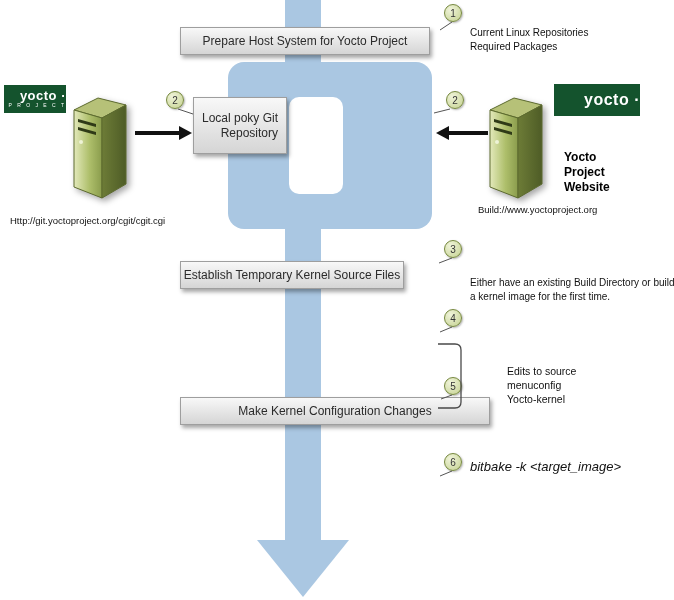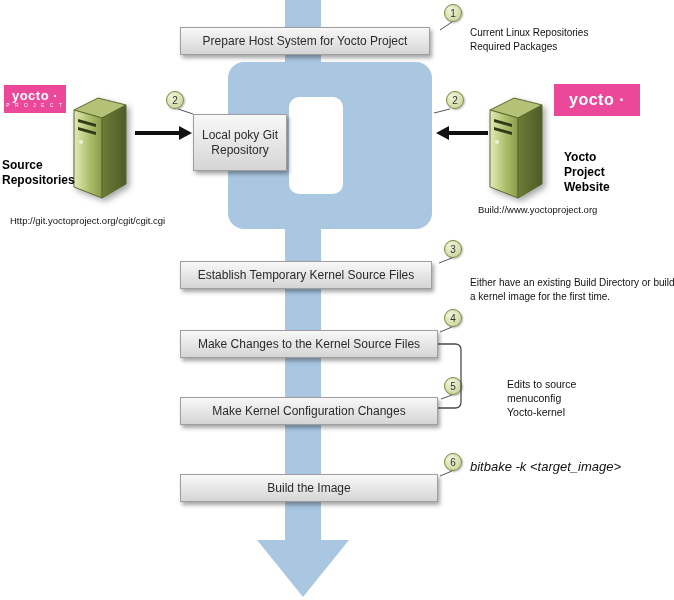--- a/index.html
+++ b/index.html
@@ -13,55 +13,55 @@
   .ring-outer { left:228px; top:62px;  width:204px; height:167px; border-radius:16px; }
   .ring-hole  { position:absolute; left:289px; top:97px; width:54px; height:97px;
                 background:#fff; border-radius:10px; z-index:1; }
   .shaft-mid  { left:285px; top:229px; width:36px;  height:312px; }
   .arrowhead  { position:absolute; left:257px; top:540px; width:0; height:0;
                 border-left:46px solid transparent; border-right:46px solid transparent;
                 border-top:57px solid #aac7e2; z-index:1; }
 
   
   .flow-box { position:absolute; display:flex; align-items:center; justify-content:center;
-              text-align:center; background:linear-gradient(#f8f8f8,#d5d5d5);
+              text-align:right; background:linear-gradient(#f8f8f8,#d5d5d5);
               border:1px solid #9e9e9e; box-shadow:2px 3px 4px rgba(0,0,0,0.35);
               font-size:12px; color:#2b2b2b; z-index:2; white-space:pre-line; line-height:1.25; }
   .bx-prepare { left:180px; top:27px;  width:250px; height:28px; }
-  .bx-git     { left:193px; top:114px; width:94px;  height:57px; }
+  .bx-git     { left:193px; top:97px; width:94px;  height:57px; }
   .bx-tarball { left:340px; top:104px; width:93px;  height:57px; }
-  .bx-ksrc    { left:180px; top:261px; width:252px; height:28px; }
+  .bx-ksrc    { left:180px; top:261px; width:224px; height:28px; }
   .bx-mkchg   { left:180px; top:330px; width:258px; height:28px; }
-  .bx-cfg     { left:180px; top:397px; width:258px; height:28px; }
+  .bx-cfg     { left:180px; top:397px; width:310px; height:28px; }
   .bx-build   { left:180px; top:474px; width:258px; height:28px; }
 
   
   .badge { position:absolute; width:18px; height:18px; border-radius:50%;
            background:radial-gradient(circle at 35% 30%, #f0f4da, #c4d190);
            border:1px solid #76883e; display:flex; align-items:center; justify-content:center;
            font-size:10px; color:#333; z-index:3; box-shadow:1px 1px 2px rgba(0,0,0,0.3); }
   .bd-1  { left:444px; top:4px; }
   .bd-2l { left:166px; top:91px; }
   .bd-2r { left:446px; top:91px; }
   .bd-3  { left:444px; top:240px; }
   .bd-4  { left:444px; top:309px; }
   .bd-5  { left:444px; top:377px; }
   .bd-6  { left:444px; top:453px; }
 
   
   .note { position:absolute; font-size:10px; color:#111; white-space:pre-line;
           line-height:1.35; z-index:3; }
   .nt-1 { left:470px; top:26px; }
   .nt-3 { left:470px; top:264px; width:205px;margin-top:12px; }
-  .nt-bracket { left:507px; top:377px; font-size:10.5px; }
+  .nt-bracket { left:507px; top:364px; font-size:10.5px; }
   .nt-6 { left:470px; top:458px; font-size:13px;font-style:italic; }
 
   
-  .logo { position:absolute; background:#ec4899; color:#fff; display:flex; flex-direction:column;
-          align-items:center; justify-content:center; z-index:2; }
+  .logo { position:absolute; background:#14532d; color:#fff; display:flex; flex-direction:column;
+          align-items:flex-end; justify-content:center; z-index:2; }
   .logo-left  { left:4px;  top:85px; width:62px; height:28px; }
   .logo-right { left:554px; top:84px; width:86px; height:32px; }
   .logo-main  { font-weight:bold; font-size:13px; letter-spacing:0.5px; line-height:1; }
   .logo-right .logo-main { font-size:16px; }
   .logo-sub   { font-size:5px; letter-spacing:2px; line-height:1.4; }
 
   
   .server { position:absolute; width:60px; height:110px; z-index:2;
             filter:drop-shadow(3px 3px 3px rgba(0,0,0,0.35)); }
   .server-left  { left:70px;  top:92px; }
@@ -88,23 +88,21 @@
   <div class="arrow-part shaft-top"></div>
   <div class="arrow-part ring-outer"></div>
   <div class="ring-hole"></div>
   <div class="arrow-part shaft-mid"></div>
   <div class="arrowhead"></div>
 
   <div class="flow-box bx-prepare">Prepare Host System for Yocto Project</div>
   <div class="flow-box bx-git">Local poky Git
 Repository</div>
   <div class="flow-box bx-ksrc">Establish Temporary Kernel Source Files</div>
-  <div class="flow-box bx-mkchg">Make Changes to the Kernel Source Files</div>
   <div class="flow-box bx-cfg">Make Kernel Configuration Changes</div>
-  <div class="flow-box bx-build">Build the Image</div>
 
   <div class="badge bd-1">1</div>
   <div class="badge bd-2l">2</div>
   <div class="badge bd-2r">2</div>
   <div class="badge bd-3">3</div>
   <div class="badge bd-4">4</div>
   <div class="badge bd-5">5</div>
   <div class="badge bd-6">6</div>
 
   <div class="note nt-1">Current Linux Repositories
@@ -132,22 +130,20 @@
           <stop offset="1" stop-color="#4e5c26"></stop>
       </linearGradient>
     </defs>
     <polygon points="4,18 28,6 56,13 32,26" fill="#b6c178" stroke="#5c6a2e" stroke-width="1"></polygon>
     <polygon points="4,18 32,26 32,106 4,95" fill="url(#gf1)" stroke="#5c6a2e" stroke-width="1"></polygon>
     <polygon points="32,26 56,13 56,92 32,106" fill="url(#gs1)" stroke="#5c6a2e" stroke-width="1"></polygon>
     <polygon points="8,27 26,32 26,35 8,30" fill="#2f3a17"></polygon>
     <polygon points="8,35 26,40 26,43 8,38" fill="#2f3a17"></polygon>
     <circle cx="11" cy="50" r="2" fill="#eef3d6"></circle>
   </svg>
-  <div class="side-label lbl-left">Source
-Repositories</div>
   <div class="url url-left">Http://git.yoctoproject.org/cgit/cgit.cgi</div>
 
   <svg class="server server-right" viewBox="0 0 60 110">
     <defs>
       <linearGradient id="gf2" x1="0" y1="0" x2="1" y2="0">
         <stop offset="0" stop-color="#e3e9bb"></stop>
           <stop offset="0.55" stop-color="#aebf6b"></stop>
           <stop offset="1" stop-color="#8a9c4c"></stop>
       </linearGradient>
       <linearGradient id="gs2" x1="0" y1="0" x2="1" y2="0">

